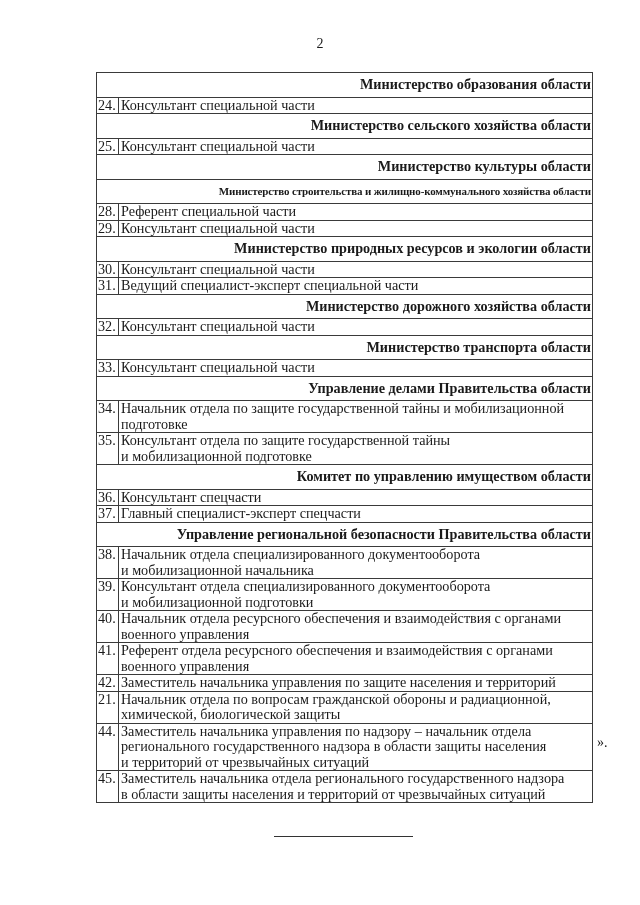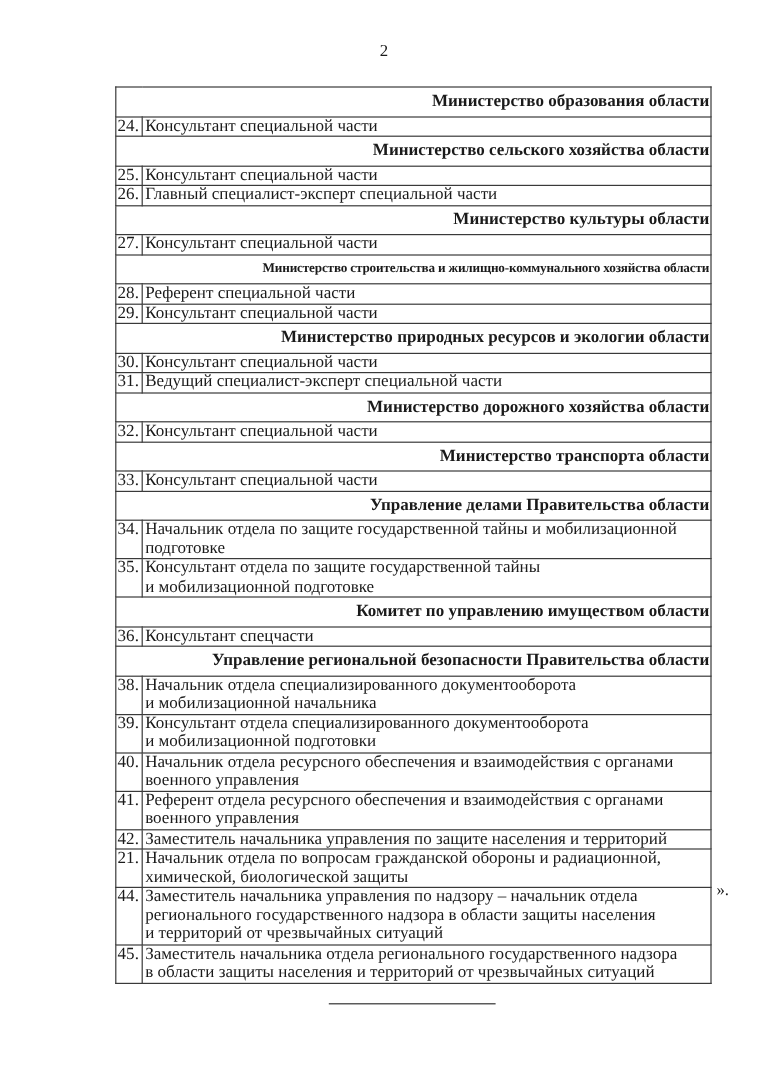--- a/index.html
+++ b/index.html
@@ -51,34 +51,22 @@
       </tr>
       <tr class="section">
         <td colspan="2">Министерство сельского хозяйства области</td>
       </tr>
       <tr>
         <td class="num">25.</td>
         <td>
           <span class="txt">Консультант специальной части</span>
         </td>
       </tr>
-      <tr>
-        <td class="num">26.</td>
-        <td>
-          <span class="txt">Главный специалист-эксперт специальной части</span>
-        </td>
-      </tr>
       <tr class="section">
         <td colspan="2">Министерство культуры области</td>
-      </tr>
-      <tr>
-        <td class="num">27.</td>
-        <td>
-          <span class="txt">Консультант специальной части</span>
-        </td>
       </tr>
       <tr class="section wide">
         <td colspan="2">Министерство строительства и жилищно-коммунального хозяйства области</td>
       </tr>
       <tr>
         <td class="num">28.</td>
         <td>
           <span class="txt">Референт специальной части</span>
         </td>
       </tr>
@@ -138,20 +126,26 @@
 и мобилизационной подготовке</span>
         </td>
       </tr>
       <tr class="section">
         <td colspan="2">Комитет по управлению имуществом области</td>
       </tr>
       <tr>
         <td class="num">36.</td>
         <td>
           <span class="txt">Консультант спецчасти</span>
+        </td>
+      </tr>
+      <tr>
+        <td class="num">37.</td>
+        <td>
+          <span class="txt">Главный специалист-эксперт спецчасти</span>
         </td>
       </tr>
       <tr class="section">
         <td colspan="2">Управление региональной безопасности Правительства области</td>
       </tr>
       <tr>
         <td class="num">38.</td>
         <td>
           <span class="txt">Начальник отдела специализированного документооборота
 и мобилизационной начальника</span>

